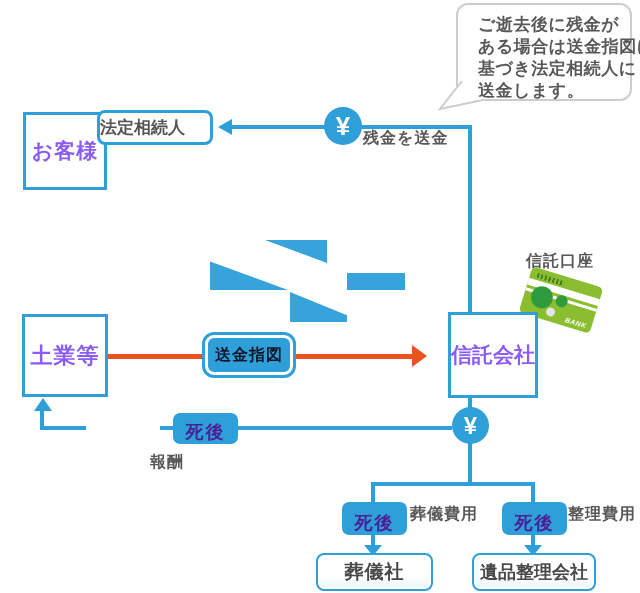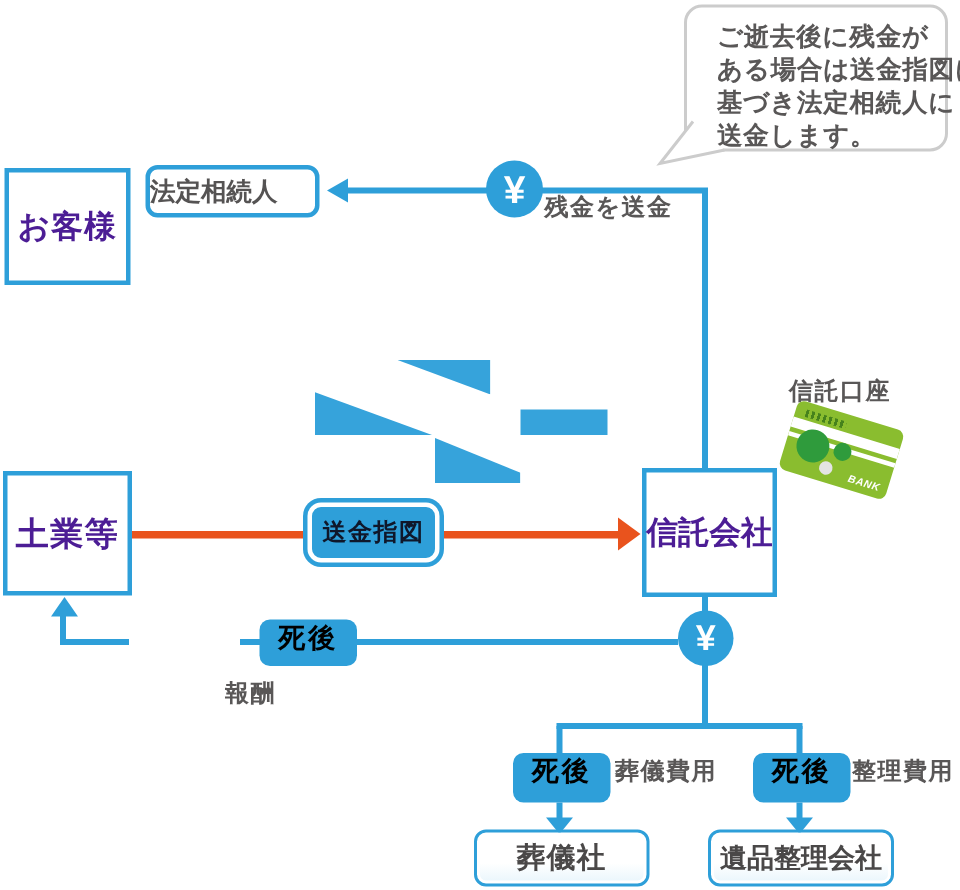--- a/index.html
+++ b/index.html
@@ -5,21 +5,21 @@
   html,body{margin:0;padding:0;background:#fff;}
   #canvas{
     position:relative;width:640px;height:593px;background:#fff;overflow:hidden;
     font-family:"Liberation Sans","DejaVu Sans",sans-serif;
   }
   .abs{position:absolute;}
   
   .node{
     position:absolute;background:#fff;border:3px solid #2E9FD9;
     display:flex;align-items:center;justify-content:center;
-    color:#4c1d95;font-weight:bold;box-sizing:border-box;
+    color:#8b5cf6;font-weight:bold;box-sizing:border-box;margin-left:20px;
   }
   .node-square{font-size:22px;letter-spacing:1px;}
   .pill{
     position:absolute;background:#fff;border:3px solid #2E9FD9;border-radius:8px;
     display:flex;align-items:center;justify-content:flex-start;
     color:#555353;font-weight:bold;font-size:17px;box-sizing:border-box;
   }
   .bottom-box{
     position:absolute;border:2px solid #2E9FD9;border-radius:8px;
     background:linear-gradient(#ffffff 60%,#E8F5FC);
@@ -27,22 +27,22 @@
     display:flex;align-items:center;justify-content:center;
     color:#4a4848;font-weight:bold;box-sizing:border-box;
   }
   
   .hline{position:absolute;background:#2E9FD9;height:4px;}
   .vline{position:absolute;background:#2E9FD9;width:4px;}
   .tri{position:absolute;width:0;height:0;}
   
   .badge{
     position:absolute;background:#2E9FD9;border-radius:7px;
-    display:flex;align-items:flex-start;justify-content:center;
-    color:#000000;font-weight:bold;font-size:18px;letter-spacing:2px;box-sizing:border-box;
+    display:flex;align-items:flex-end;justify-content:center;
+    color:#4c1d95;font-weight:bold;font-size:18px;letter-spacing:2px;box-sizing:border-box;
   }
   .badge-ring{
     position:absolute;background:#2E9FD9;border:3px solid #fff;border-radius:9px;
     box-shadow:0 0 0 3px #2E9FD9;
     display:flex;align-items:center;justify-content:center;
     color:#0f172a;font-weight:bold;font-size:16px;letter-spacing:1px;box-sizing:border-box;
   }
   
   .coin{
     position:absolute;background:#2E9FD9;border-radius:50%;

